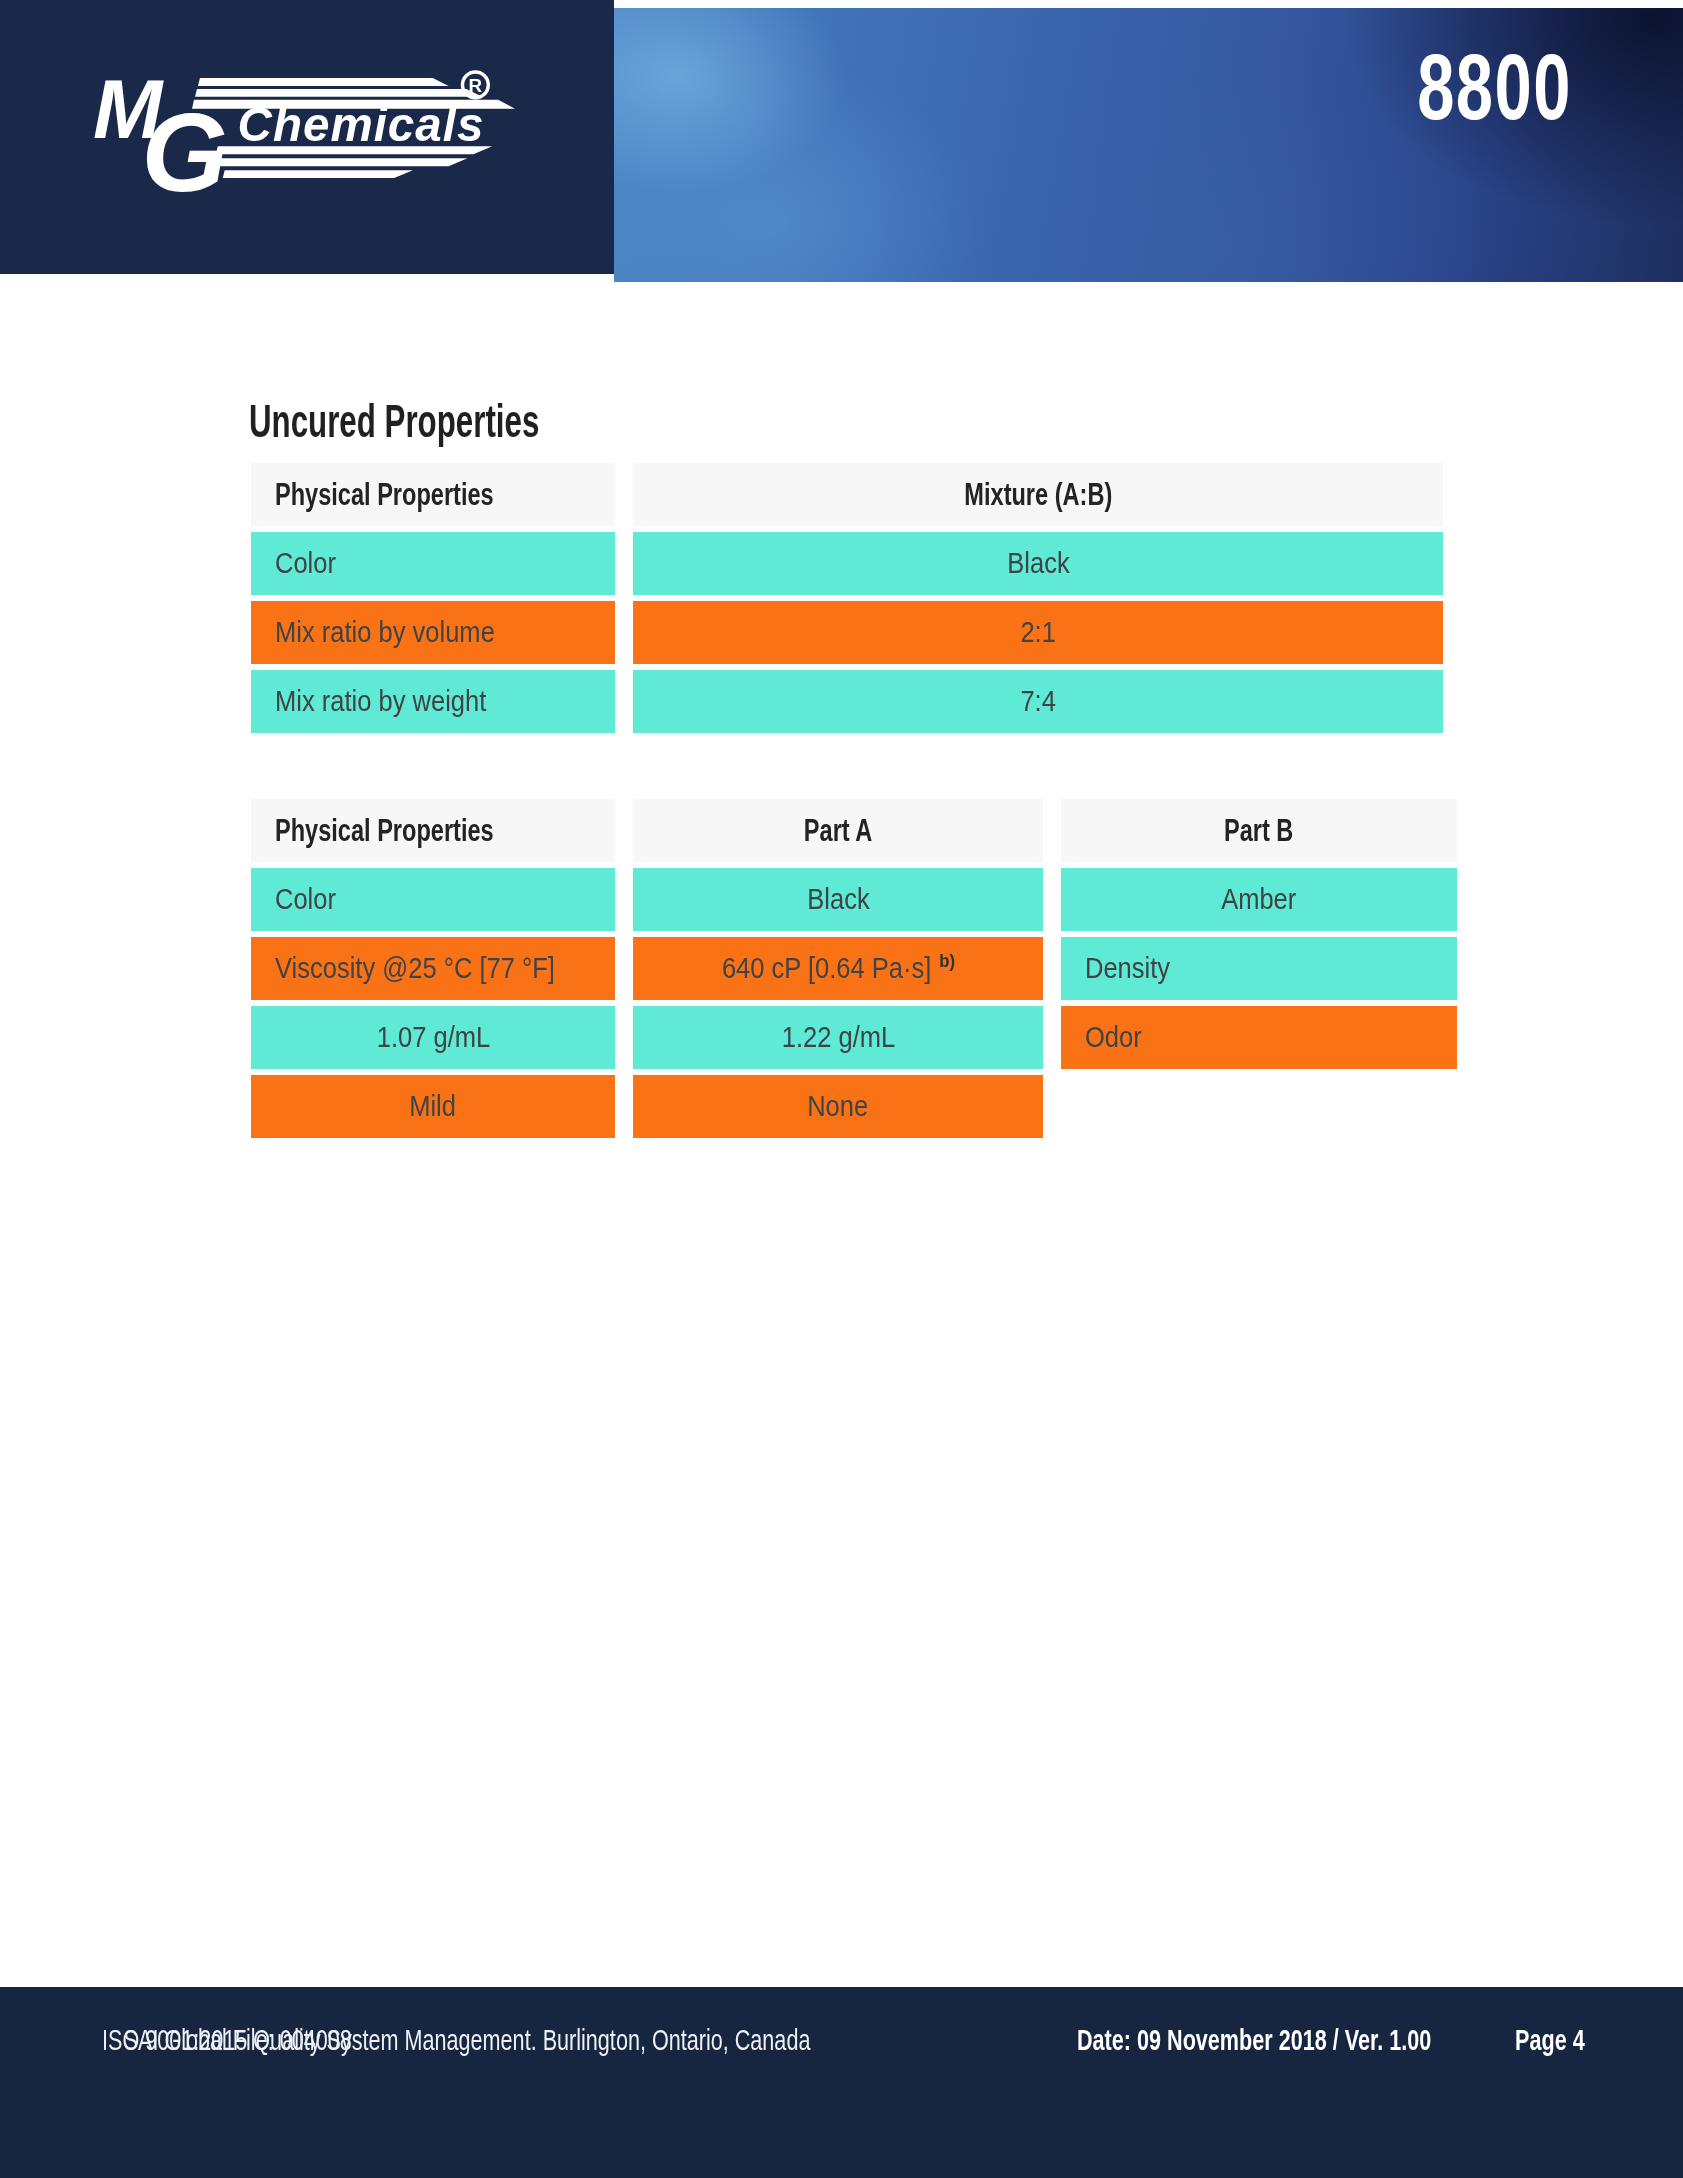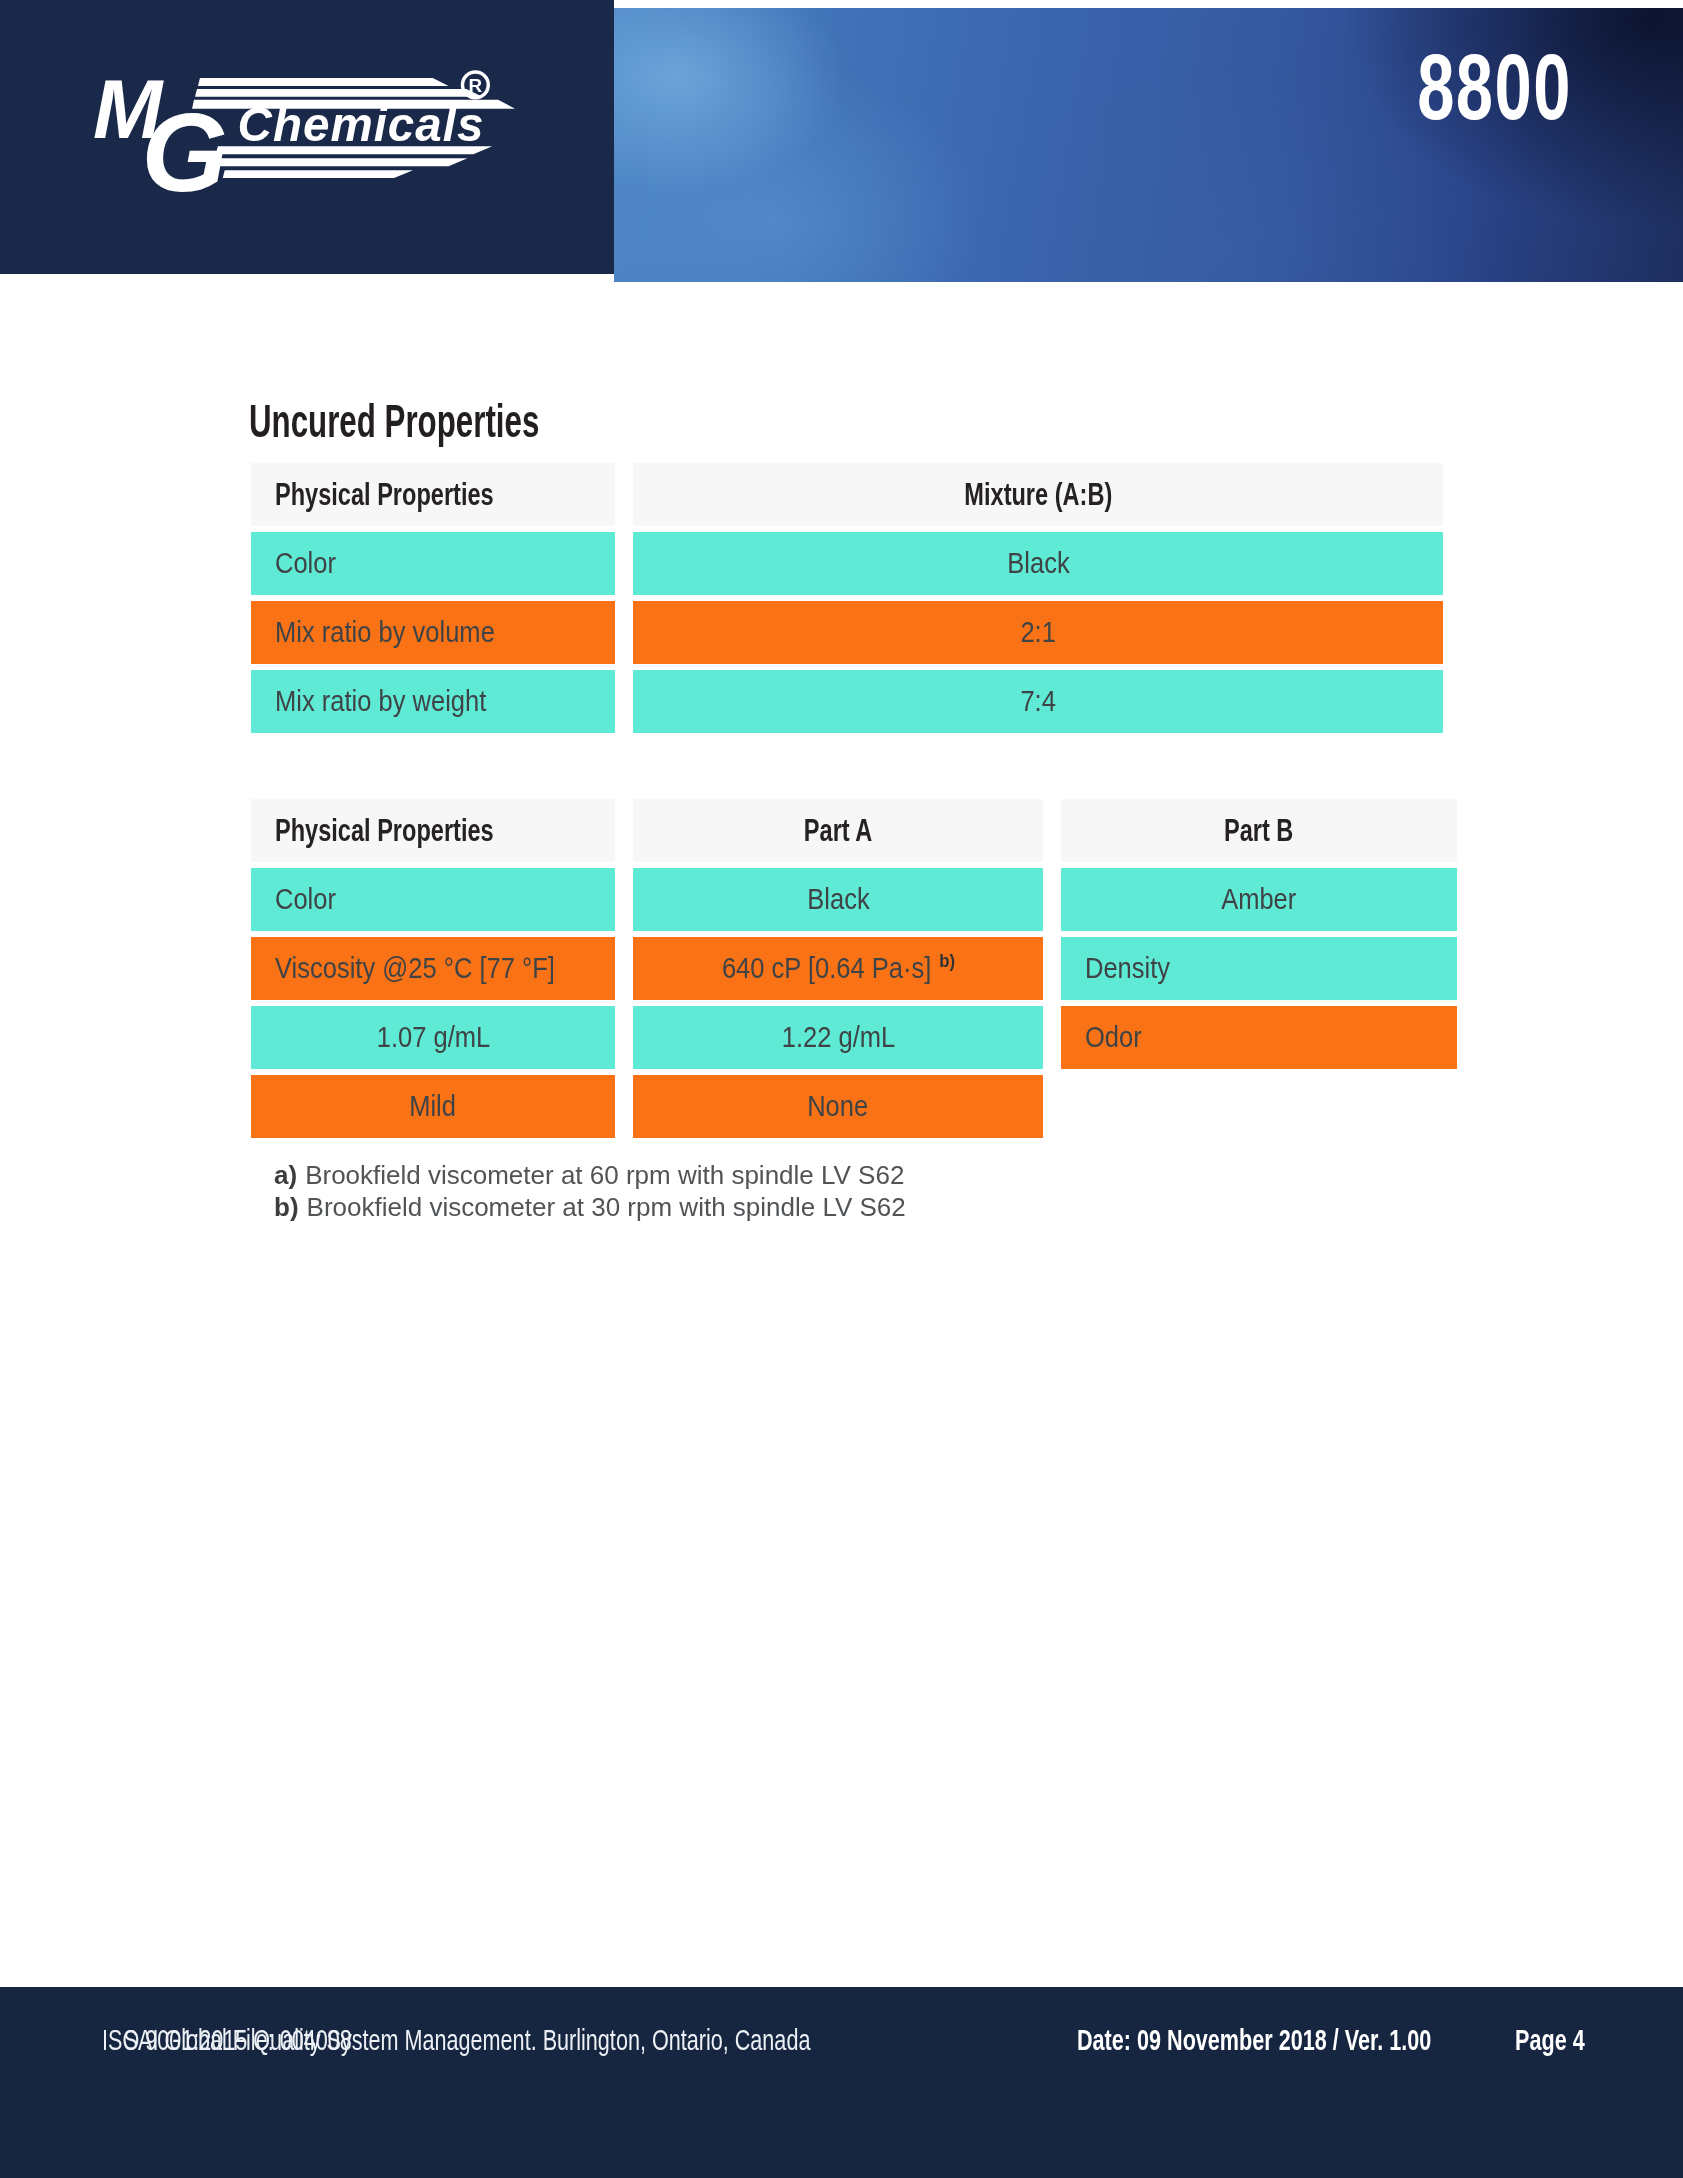--- a/index.html
+++ b/index.html
@@ -192,24 +192,20 @@
         <span class="td">Odor</span>
       </div>
     <div class="cell center bg-light">
         <span class="td">Mild</span>
       </div>
     <div class="cell center bg-light">
         <span class="td">None</span>
       </div>
   </div>
 
-  <div class="footnotes">
-    <div class="fn-line"><span class="fn-marker">a)</span><span>Brookfield viscometer at 60 rpm with spindle LV S62</span></div>
-    <div class="fn-line"><span class="fn-marker">b)</span><span>Brookfield viscometer at 30 rpm with spindle LV S62</span></div>
-  </div>
 
   <div class="footer">
     <span class="f-left">
         <span>ISO 9001:2015 Quality System Management. Burlington, Ontario, Canada</span>
         <span class="f-file">SAI Global File: 004008</span>
       </span>
     <span class="f-date">Date: 09 November 2018 / Ver. 1.00</span>
     <span class="f-page">Page 4</span>
   </div>
 

